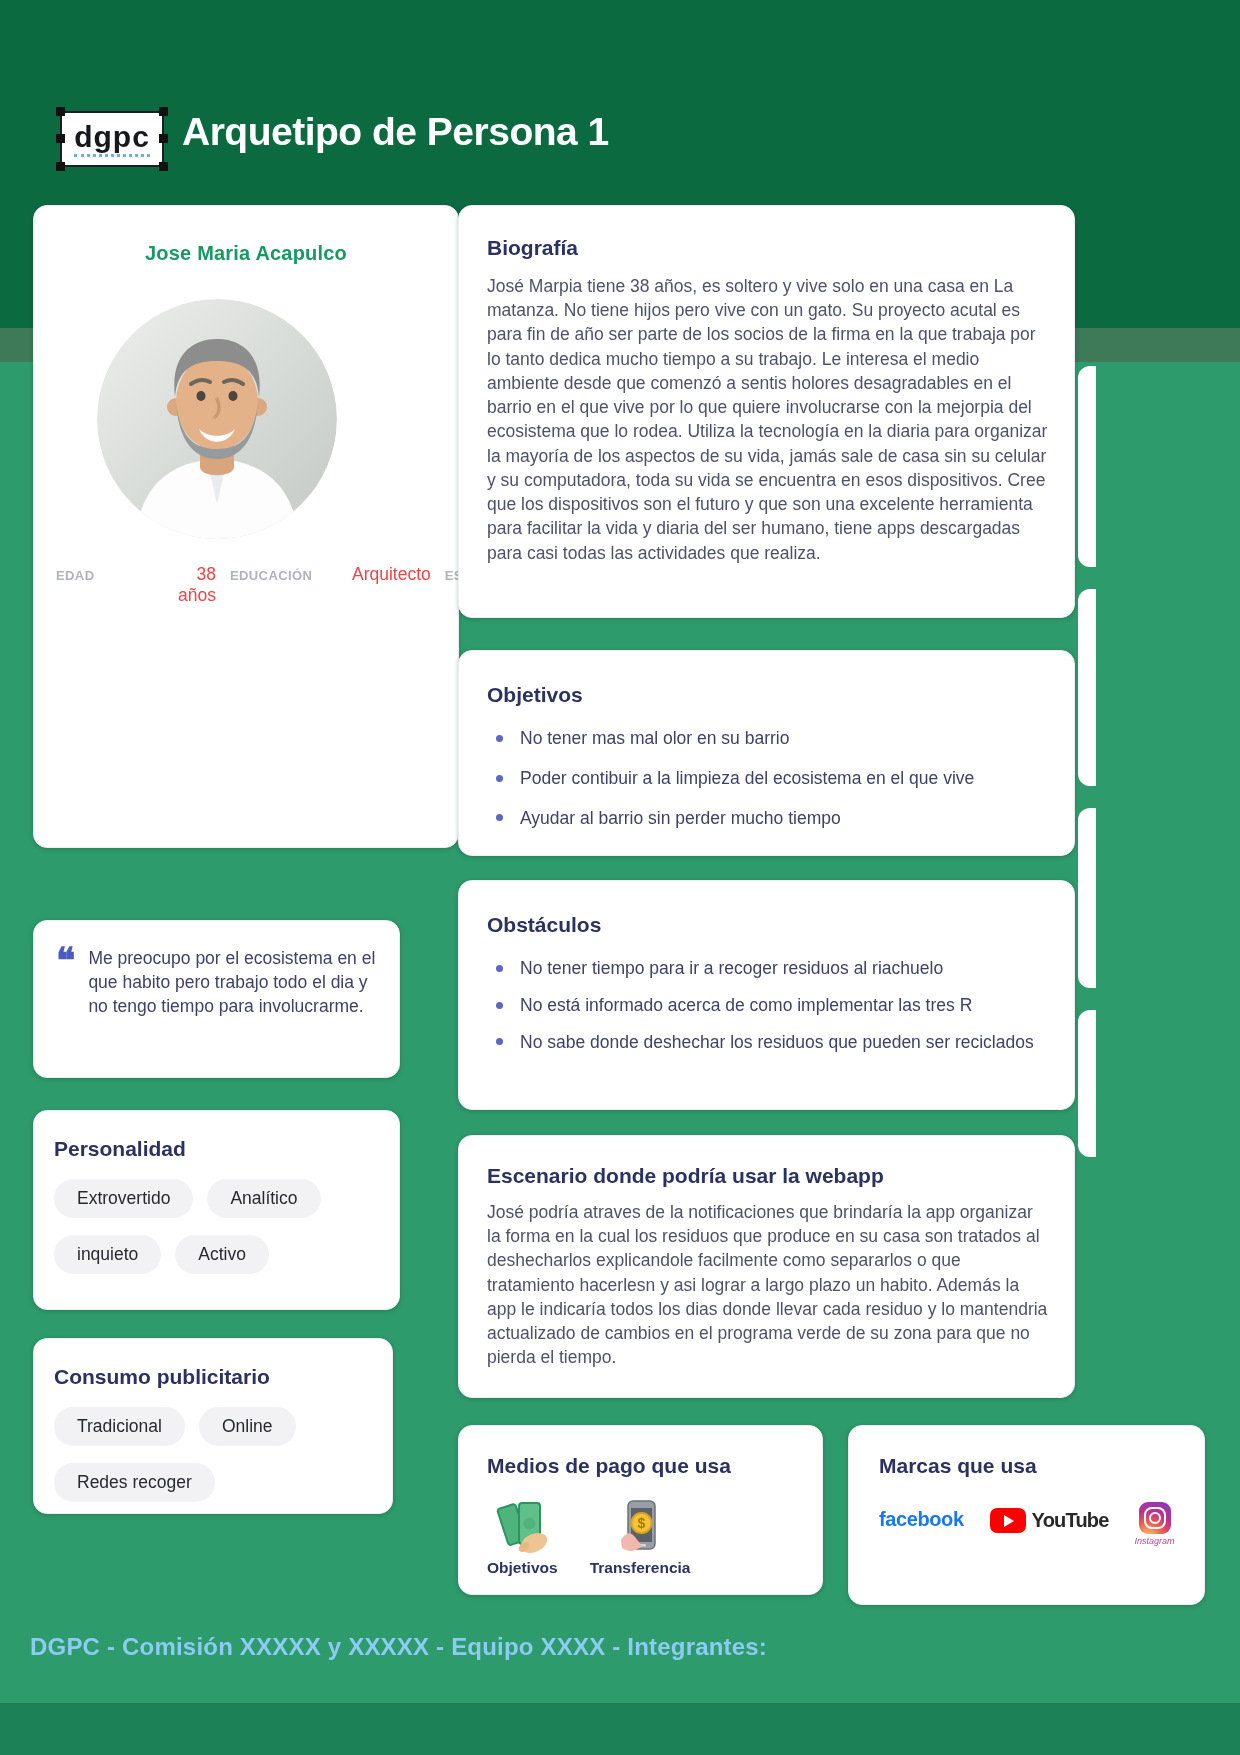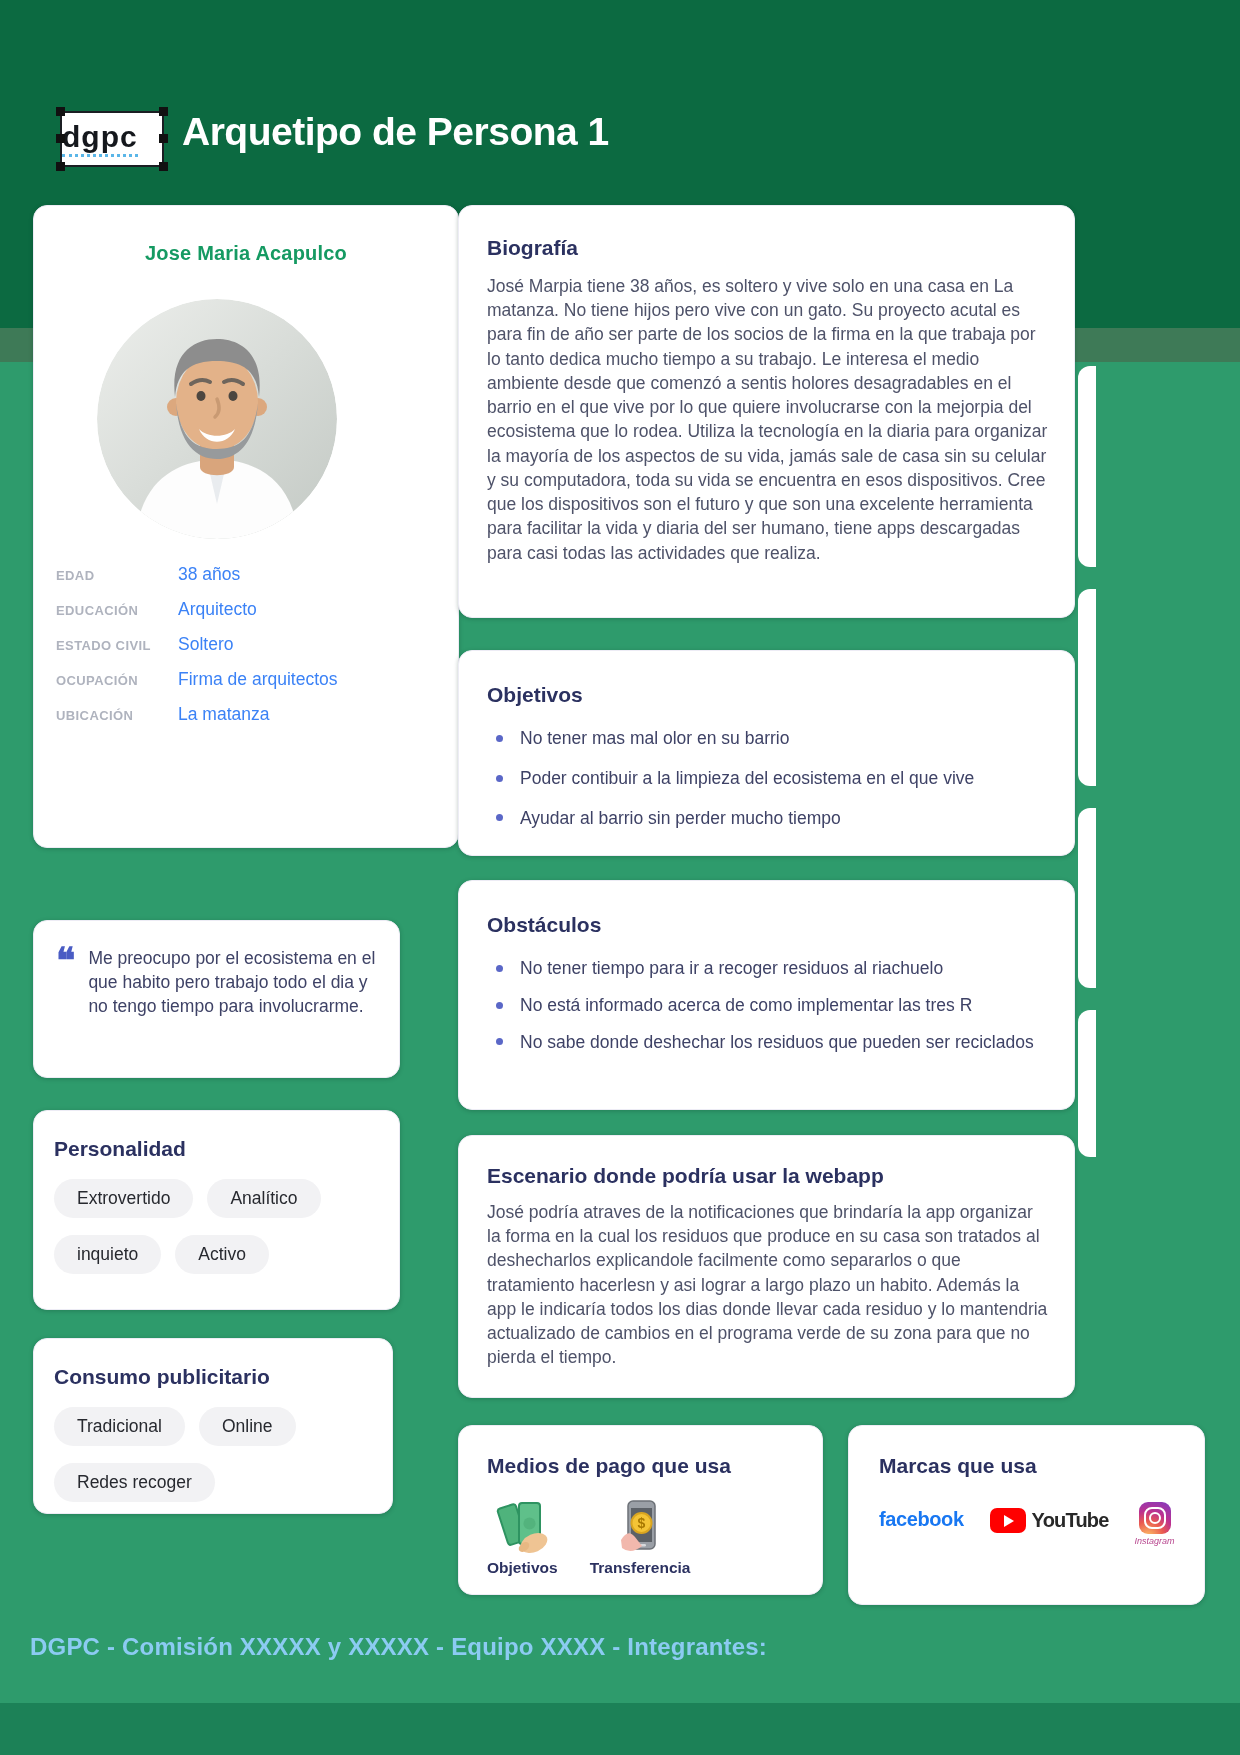--- a/index.html
+++ b/index.html
@@ -14,41 +14,41 @@
   .hdr-strip{left:0;top:328px;width:1240px;height:34px;background:#3E7A57;}
   .bottom-bar{left:0;top:1703px;width:1240px;height:52px;background:#1C8157;}
   
   .edge-strip{left:1078px;width:18px;background:#ffffff;border-radius:12px 0 0 12px;}
   .es1{top:366px;height:201px;}
   .es2{top:589px;height:197px;}
   .es3{top:808px;height:180px;}
   .es4{top:1010px;height:147px;}
   
   .logo-box{left:60px;top:111px;width:100px;height:52px;background:#ffffff;border:2px solid #1b1e23;
-    border-radius:3px;display:flex;align-items:center;justify-content:flex-start;}
+    border-radius:3px;display:flex;align-items:center;justify-content:center;}
   .logo-text{font-size:30px;font-weight:bold;color:#15181d;letter-spacing:1px;line-height:1;
     border-bottom:3px dotted #5ab6e8;padding-bottom:2px;}
   .handle{position:absolute;width:9px;height:9px;background:#111;}
   .h-tl{left:-6px;top:-6px;} .h-tr{right:-6px;top:-6px;}
   .h-bl{left:-6px;bottom:-6px;} .h-br{right:-6px;bottom:-6px;}
   .h-ml{left:-6px;top:50%;margin-top:-5px;} .h-mr{right:-6px;top:50%;margin-top:-5px;}
   .page-title{left:182px;top:110px;font-size:39px;font-weight:bold;color:#ffffff;letter-spacing:-.5px;}
   
   .card{position:absolute;background:#ffffff;border-radius:14px;
     box-shadow:0 1px 4px rgba(15,50,35,.28);border:1px solid #edecf5;box-sizing:border-box;}
   .card-title{color:#2B3160;font-size:21px;font-weight:bold;}
   .body-text{font-size:17.5px;color:#4E5269;line-height:1.385;}
   
   .profile-card{left:33px;top:205px;width:426px;height:643px;}
   .profile-name{margin-top:36px;text-align:center;color:#159A62;font-weight:bold;font-size:20px;letter-spacing:.2px;}
   .avatar{position:absolute;left:63px;top:93px;width:240px;height:240px;border-radius:50%;overflow:hidden;}
-  .fields{position:absolute;left:22px;right:16px;top:358px;display:flex;flex-direction:column;gap:14px;}
+  .fields{position:absolute;left:22px;right:16px;top:358px;display:flex;flex-direction:row;gap:14px;}
   .frow{display:flex;align-items:baseline;}
   .flabel{width:122px;flex:none;font-size:13px;font-weight:bold;color:#AFB3BE;letter-spacing:.4px;}
-  .fvalue{font-size:17.5px;color:#3b82f6;}
+  .fvalue{font-size:17.5px;color:#ef4444;text-align:right;}
   
   .quote-card{left:33px;top:920px;width:367px;height:158px;}
   .quote-inner{display:flex;gap:13px;padding:26px 22px 0 22px;}
   .quote-mark{color:#4A5CC4;font-size:36px;font-weight:bold;line-height:.8;flex:none;}
   .quote-text{font-size:17.5px;color:#3E4266;line-height:1.36;}
   
   .personalidad-card{left:33px;top:1110px;width:367px;height:200px;padding:26px 20px;}
   .consumo-card{left:33px;top:1338px;width:360px;height:176px;padding:26px 20px;}
   .pills{margin-top:18px;display:flex;flex-wrap:wrap;gap:17px 14px;}
   .pill{background:#F2F2F4;border-radius:999px;padding:9px 23px;font-size:17.5px;color:#27292F;}

